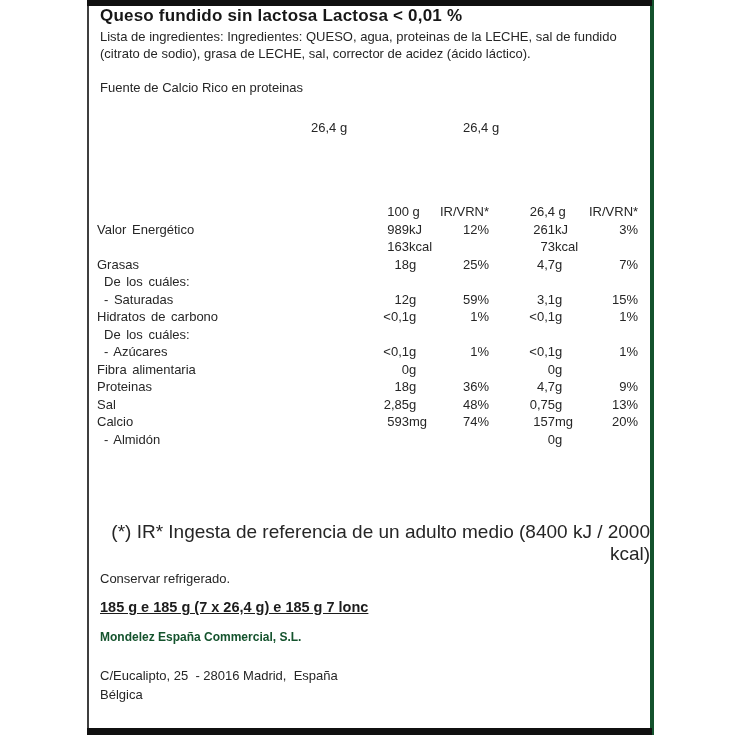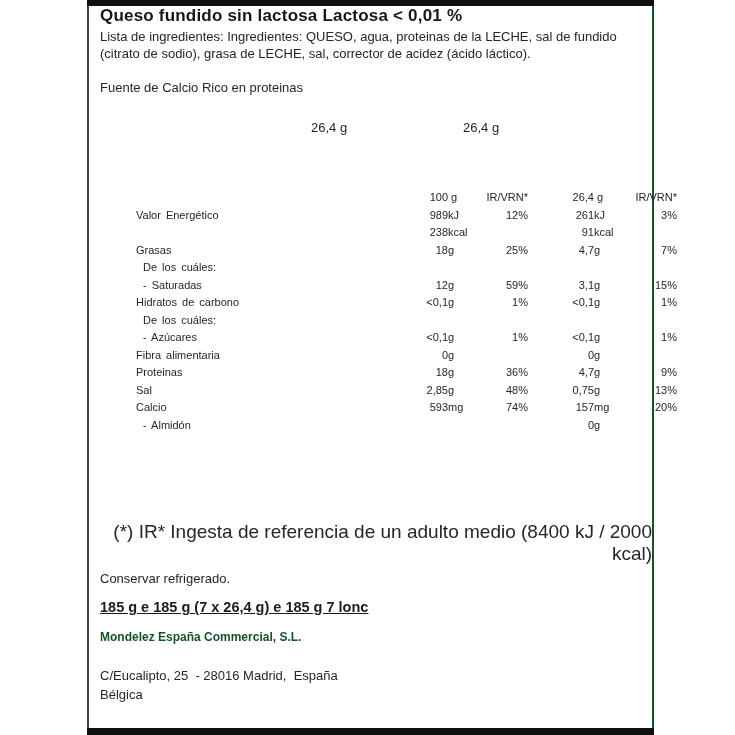--- a/index.html
+++ b/index.html
@@ -17,21 +17,21 @@
     overflow: hidden;
   }
   .label-box {
     position: absolute;
     left: 87px;
     top: 0;
     width: 567px;
     height: 735px;
     background: #ffffff;
     border-left: 2px solid #3f3f3f;
-    border-right: 2px solid #14532d;
+    border-right: 4px solid #14532d;
   }
   .bar {
     position: absolute;
     left: -2px;
     right: -2px;
     background: #101010;
   }
   .bar-top { top: 0; height: 6px; }
   .bar-bottom { bottom: 0; height: 7px; }
 
@@ -57,26 +57,25 @@
     width: 100px;
     font-size: 13px;
     text-align: left;
     white-space: pre;
   }
   .portion-1 { left: 222px; }
   .portion-2 { left: 374px; }
 
   .ntable {
     position: absolute;
-    top: 189px; left: 7px;
+    top: 203px; left: 7px;
     display: grid;
     grid-template-columns: 278px 35px 30px 50px 66px 34px 49px;
     grid-auto-rows: 17.5px;
-    font-size: 11px;
-    margin-left: 39px;
+    font-size: 13px;
   }
   .cell { white-space: pre; overflow: visible; line-height: 17.5px; }
   .c-label { padding-left: 1px; word-spacing: 2px; }
   .c-label.indent { padding-left: 8px; }
   .c-num, .c-pct, .c-num2, .c-pct2 { text-align: right; }
   .c-unit, .c-unit2 { text-align: left; }
 
   .footnote { top: 521px; left: 11px; font-size: 19px; text-align: right; }
   .storage  { top: 571px; left: 11px; font-size: 13px; }
   .netweight {
@@ -118,24 +117,24 @@
         <div class="cell c-unit2"> g</div>
         <div class="cell c-pct2">IR/VRN*</div>
         <div class="cell c-label">Valor Energético</div>
         <div class="cell c-num">989</div>
         <div class="cell c-unit">kJ</div>
         <div class="cell c-pct">12%</div>
         <div class="cell c-num2">261</div>
         <div class="cell c-unit2">kJ</div>
         <div class="cell c-pct2">3%</div>
         <div class="cell c-label"></div>
-        <div class="cell c-num">238</div>
+        <div class="cell c-num">163</div>
         <div class="cell c-unit">kcal</div>
         <div class="cell c-pct"></div>
-        <div class="cell c-num2">91</div>
+        <div class="cell c-num2">73</div>
         <div class="cell c-unit2">kcal</div>
         <div class="cell c-pct2"></div>
         <div class="cell c-label">Grasas</div>
         <div class="cell c-num">18</div>
         <div class="cell c-unit">g</div>
         <div class="cell c-pct">25%</div>
         <div class="cell c-num2">4,7</div>
         <div class="cell c-unit2">g</div>
         <div class="cell c-pct2">7%</div>
         <div class="cell c-label indent">De los cuáles:</div>

